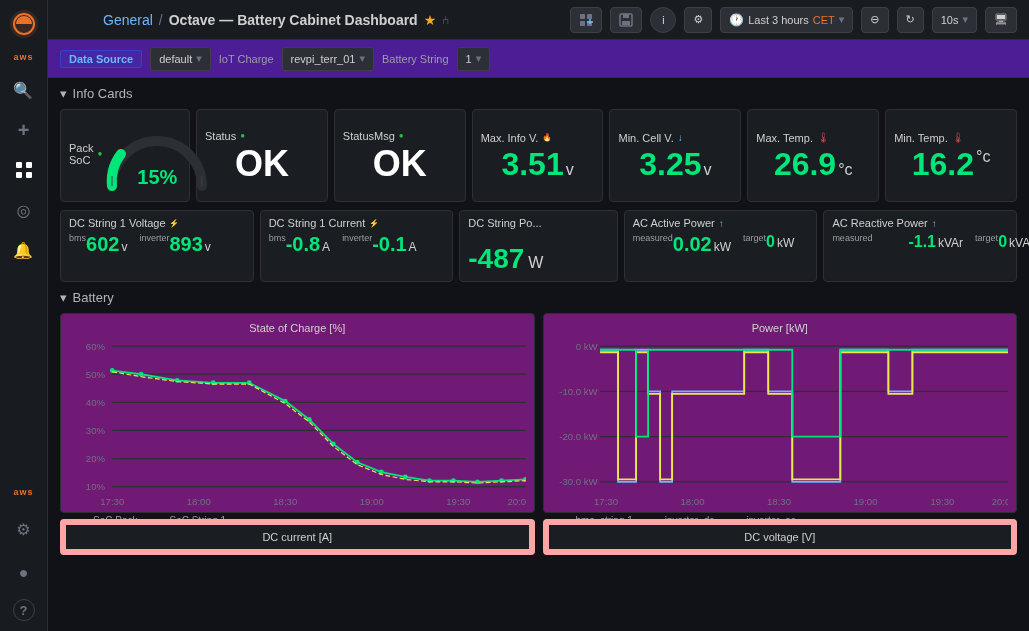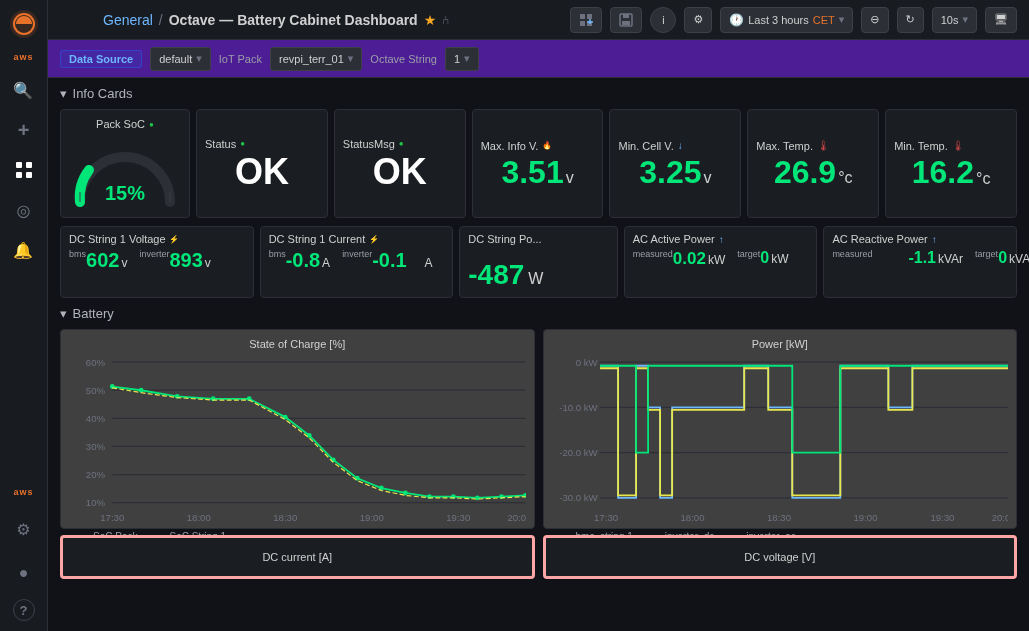--- a/index.html
+++ b/index.html
@@ -179,21 +179,20 @@
     }
 
     
     .soc-card {
       background: #1a1d21;
       border: 1px solid #2c2f36;
       border-radius: 4px;
       width: 130px;
       flex-shrink: 0;
       display: flex;
-      flex-direction: column;
       align-items: center;
       padding: 8px;
     }
     .soc-title {
       font-size: 11px;
       color: #d0d0d0;
       margin-bottom: 4px;
       display: flex;
       align-items: center;
       gap: 4px;
@@ -333,21 +332,21 @@
     }
 
     
     .battery-section { margin-top: 4px; }
     .charts-row {
       display: flex;
       gap: 8px;
       height: 200px;
     }
     .chart-card {
-      background: #404040;
+      background: #701a75;
       border: 1px solid #2c2f36;
       border-radius: 4px;
       flex: 1;
       padding: 8px;
       display: flex;
       flex-direction: column;
     }
     .chart-title {
       font-size: 11px;
       color: #d0d0d0;
@@ -378,24 +377,24 @@
     }
 
     
     .chart-label-row {
       display: flex;
       gap: 8px;
       margin-top: 6px;
     }
     .chart-label-card {
       background: #1a1d21;
-      border: 3px solid #fca5a5;
+      border: 6px solid #fca5a5;
       border-radius: 4px;
       flex: 1;
-      height: 44px;
+      height: 36px;
       display: flex;
       align-items: center;
       justify-content: center;
       font-size: 11px;
       color: #d0d0d0;
       font-weight: 500;
     }
 
     
     .dashboard::-webkit-scrollbar { width: 6px; }
@@ -485,26 +484,26 @@
       <div class="topbar-btn">🖥</div>
     </div>
   </div>
 
   <div class="filterbar">
     <span class="filter-badge">Data Source</span>
     <div class="filter-select">
       <span>default</span>
       <span style="color:#6e7280;">▾</span>
     </div>
-    <span class="filter-label">IoT Pack</span>
+    <span class="filter-label">IoT Charge</span>
     <div class="filter-select">
       <span>revpi_terr_01</span>
       <span style="color:#6e7280;">▾</span>
     </div>
-    <span class="filter-label">Octave String</span>
+    <span class="filter-label">Battery String</span>
     <div class="filter-select">
       <span>1</span>
       <span style="color:#6e7280;">▾</span>
     </div>
   </div>
 
   <div class="dashboard">
 
     <div class="section-header">
       <span>▾</span>
@@ -579,21 +578,21 @@
           <span class="card-value-green">26.9</span>
           <span class="card-unit">°c</span>
         </div>
       </div>
 
       <div class="status-card">
         <div class="card-title">
           <span>Min. Temp.</span>
           <span style="color:#e04c4c;font-size:10px;">🌡</span>
         </div>
-        <div style="display:flex;align-items:flex-end;gap:2px;">
+        <div style="display:flex;align-items:flex-start;gap:2px;">
           <span class="card-value-green">16.2</span>
           <span class="card-unit">°c</span>
         </div>
       </div>
 
     </div>
 
     <div class="info-cards-row2">
 
       <div class="dc-card">
@@ -627,21 +626,21 @@
         <div class="dc-values">
           <div class="dc-sub">
             <span class="dc-sublabel">bms</span>
             <div style="display:flex;align-items:baseline;gap:2px;">
               <span class="dc-value-green">-0.8</span>
               <span class="dc-value-unit">A</span>
             </div>
           </div>
           <div class="dc-sub">
             <span class="dc-sublabel">inverter</span>
-            <div style="display:flex;align-items:baseline;gap:18px;">
+            <div style="display:flex;align-items:baseline;gap:2px;">
               <span class="dc-value-green">-0.1</span>
               <span class="dc-value-unit">A</span>
             </div>
           </div>
         </div>
       </div>
 
       <div class="dc-power-card">
         <div class="card-title">
           <span>DC String Po...</span>
@@ -654,21 +653,21 @@
 
       <div class="ac-card">
         <div class="card-title">
           <span>AC Active Power</span>
           <span style="color:#6eb7ff;font-size:10px;">↑</span>
         </div>
         <div class="ac-values">
           <div class="dc-sub">
             <span class="dc-sublabel">measured</span>
             <div style="display:flex;align-items:baseline;gap:2px;">
-              <span class="dc-value-green" style="font-size:17px;text-align:center;">0.02</span>
+              <span class="dc-value-green" style="font-size:20px;text-align:center;">0.02</span>
               <span class="dc-value-unit">kW</span>
             </div>
           </div>
           <div class="dc-sub">
             <span class="dc-sublabel">target</span>
             <div style="display:flex;align-items:baseline;gap:2px;">
               <span class="dc-value-green" style="font-size:16px;">0</span>
               <span class="dc-value-unit">kW</span>
             </div>
           </div>

